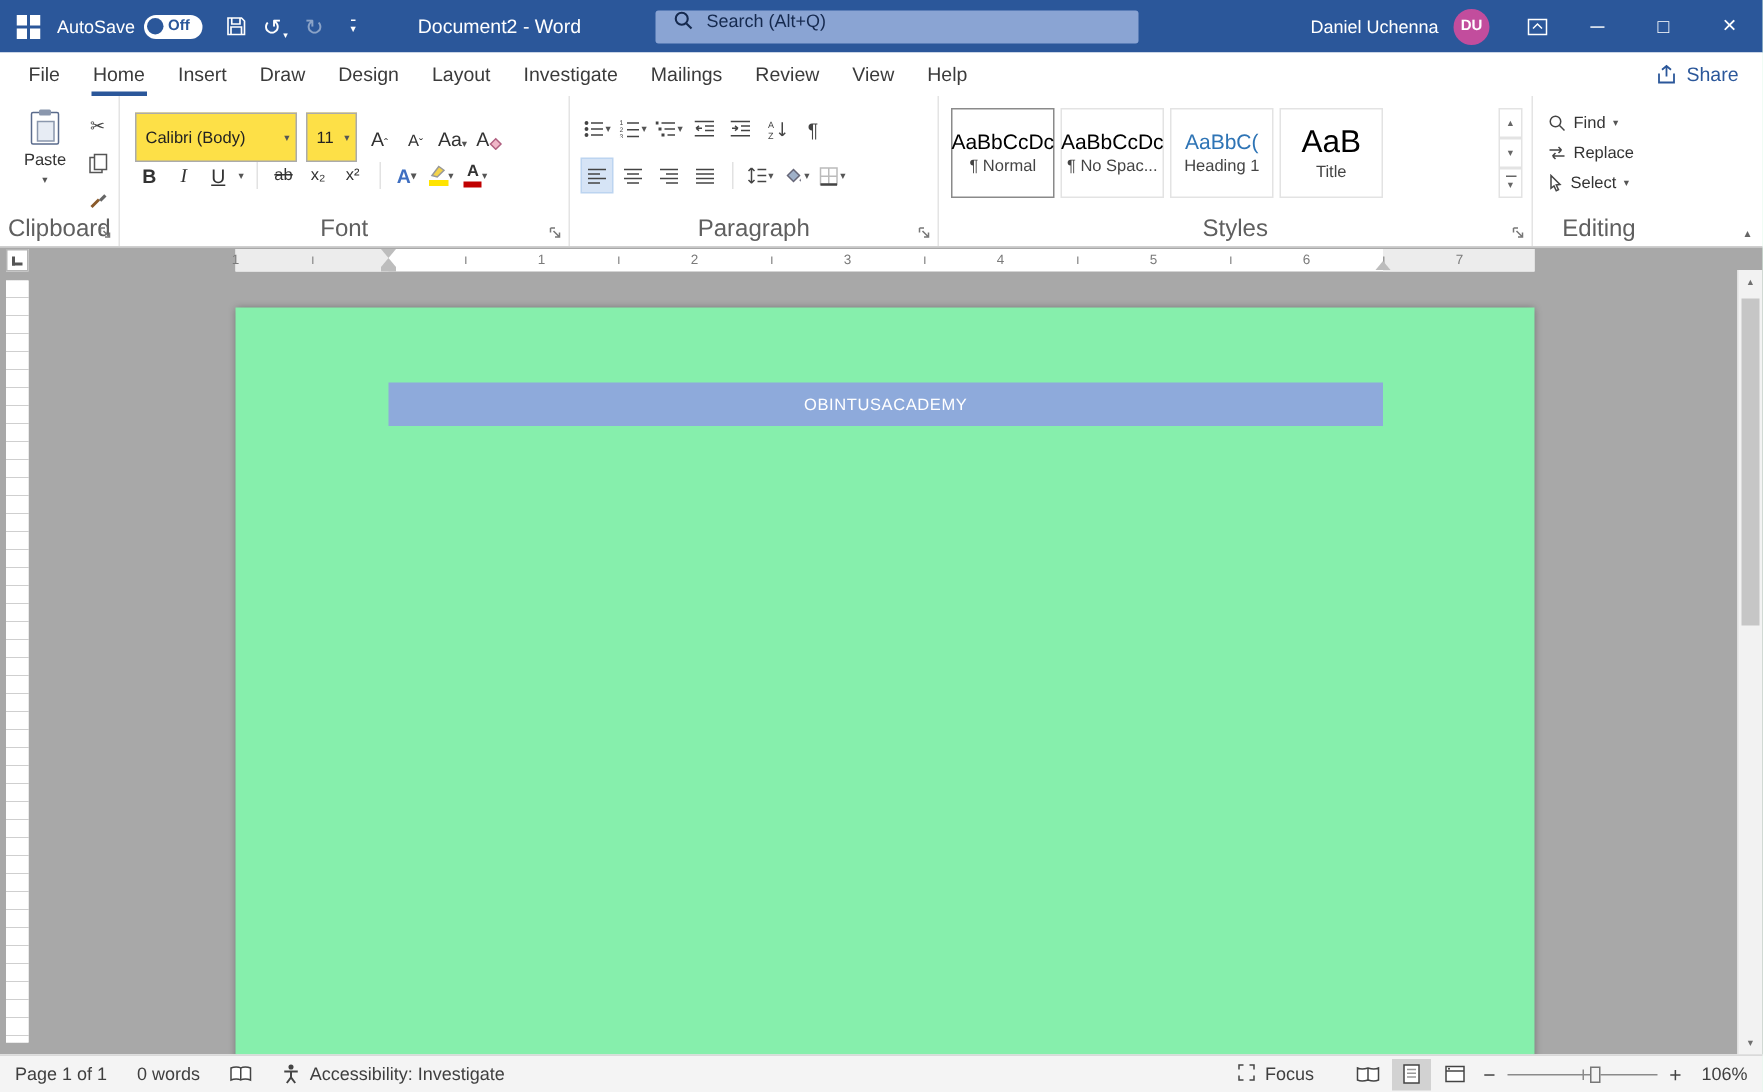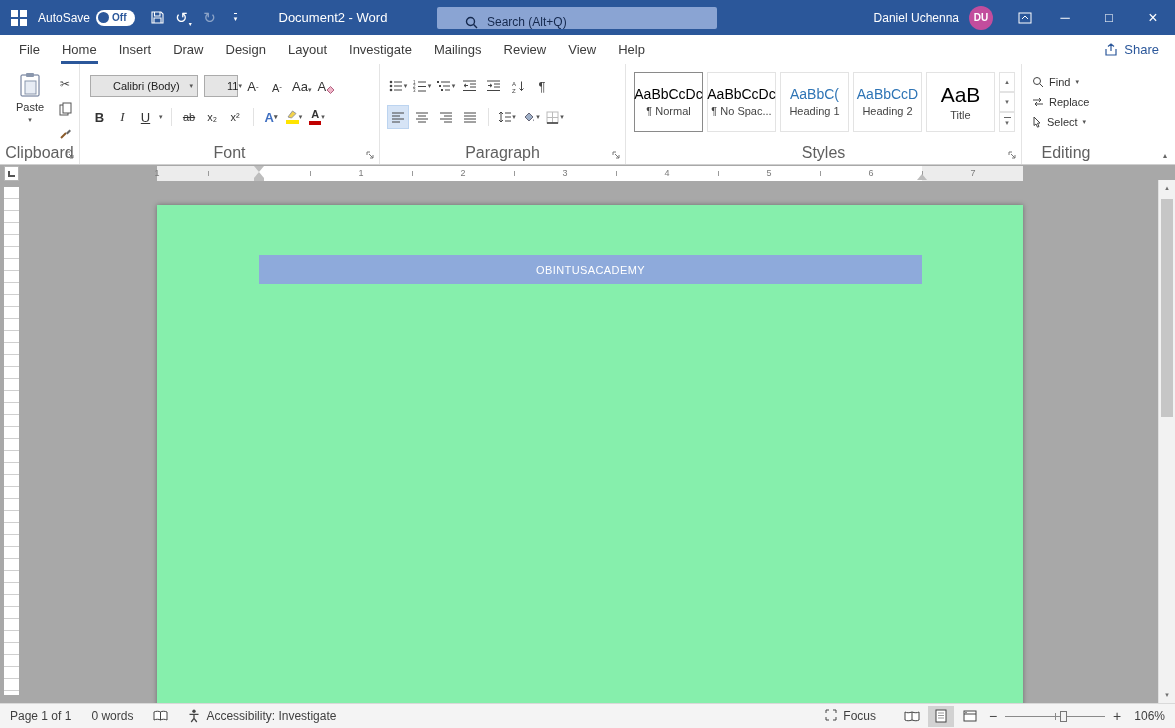--- a/index.html
+++ b/index.html
@@ -11,21 +11,21 @@
 .app-icon{width:38px;display:flex;justify-content:center;align-items:center}
 .autosave{display:flex;align-items:center;gap:6px}
 .pill{display:flex;align-items:center;gap:3px;background:#fff;border-radius:9px;height:16px;padding:2px 8px 2px 2px}
 .dot{width:11px;height:11px;border-radius:50%;background:#2b579a}
 .pill-text{color:#2b579a;font-size:10px;font-weight:700}
 .qat{display:flex;align-items:center;margin-left:10px}
 .qat-btn{min-width:26px;height:26px;display:flex;align-items:center;justify-content:center;font-size:15px;gap:1px}
 .mini-chev{font-size:6px;align-self:flex-end;margin-bottom:4px}
 .dim{opacity:.45}
 .doc-title{margin-left:30px;font-size:13px;white-space:nowrap}
-.search-box{position:absolute;left:437px;top:7px;width:280px;height:22px;background:#8aa4d3;border-radius:2px;display:flex;align-items:flex-end;gap:9px;padding:0 28px;color:#15294e}
+.search-box{position:absolute;left:437px;top:7px;width:322px;height:22px;background:#8aa4d3;border-radius:2px;display:flex;align-items:flex-start;gap:9px;padding:0 12px;color:#15294e}
 .search-text{font-size:12px}
 .tb-right{position:absolute;right:0;top:0;height:35px;display:flex;align-items:center}
 .user-name{margin-right:10px}
 .avatar{width:24px;height:24px;border-radius:50%;background:#c24d9d;color:#fff;font-size:10px;font-weight:700;display:flex;align-items:center;justify-content:center;margin-right:14px}
 .win-btn{width:44px;height:35px;display:flex;align-items:center;justify-content:center;font-size:13px}
 .win-btn.icon-btn{width:36px}
 
 .tabrow{position:absolute;top:35px;left:0;right:0;height:29px;background:#fff;display:flex;align-items:stretch;padding-left:8px;font-size:13px;color:#3b3b3b}
 .tab{padding:0 11px;display:flex;align-items:center;position:relative}
 .tab.active::after{content:"";position:absolute;left:10px;right:10px;bottom:0;height:3px;background:#2b579a}
@@ -39,21 +39,21 @@
 .stack{display:flex;flex-direction:column;align-items:center;line-height:1}
 .sep{width:1px;height:18px;background:#e2e2e2;margin:0 4px}
 
 .g-clipboard{width:80px}
 .paste-btn{position:absolute;left:8px;top:8px;width:44px;display:flex;flex-direction:column;align-items:center;gap:3px;font-size:11px;color:#333}
 .clip-col{position:absolute;left:56px;top:12px;display:flex;flex-direction:column;gap:10px;align-items:center}
 .small-btn{width:18px;height:15px;display:flex;align-items:center;justify-content:center;font-size:12px;color:#444}
 
 .g-font{width:300px}
 .f-row1{position:absolute;left:10px;top:11px;display:flex;align-items:center;gap:6px}
-.combo{height:22px;border:1px solid #ababab;background:#e5e5e5;display:flex;align-items:center;justify-content:space-between;padding:0 4px 0 22px;font-size:11px;color:#222}
+.combo{height:33px;border:1px solid #ababab;background:#fde047;display:flex;align-items:center;justify-content:space-between;padding:0 4px 0 6px;font-size:11px;color:#222}
 .font-name{width:108px}
 .font-size{width:34px}
 .fbtn{height:20px;min-width:18px;display:flex;align-items:flex-end;justify-content:center;font-size:13px;color:#333;padding-bottom:2px}
 .sup-mark{font-size:8px;line-height:1}
 .f-row2{position:absolute;left:10px;top:42px;display:flex;align-items:center;gap:4px}
 .fbtn2{height:22px;min-width:19px;display:flex;align-items:center;justify-content:center;font-size:13px;color:#333}
 .b-bold{font-weight:700}
 .b-italic{font-style:italic;font-family:"Liberation Serif",serif}
 .b-under{text-decoration:underline}
 .b-strike{font-size:11px;text-decoration:line-through}
@@ -452,24 +452,20 @@
         <span class="preview">AaBbCcDc</span>
         <span class="style-label">¶ Normal</span>
       </button>
       <button class="style-card">
         <span class="preview">AaBbCcDc</span>
         <span class="style-label">¶ No Spac...</span>
       </button>
       <button class="style-card">
         <span class="preview p-h1">AaBbC(</span>
         <span class="style-label">Heading 1</span>
-      </button>
-      <button class="style-card">
-        <span class="preview p-h2">AaBbCcD</span>
-        <span class="style-label">Heading 2</span>
       </button>
       <button class="style-card">
         <span class="preview p-title">AaB</span>
         <span class="style-label">Title</span>
       </button>
     </div>
     <div class="gal-col">
       <button class="gal-btn">
           <span>▴</span>
         </button>

